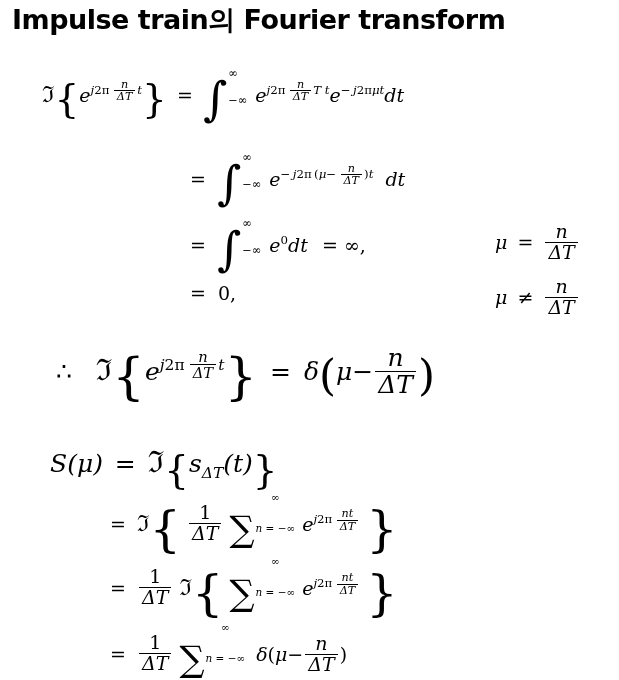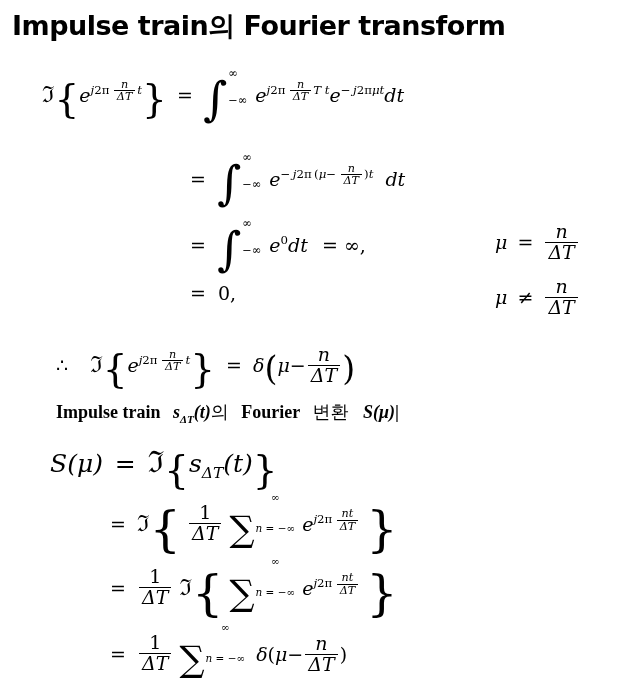--- a/index.html
+++ b/index.html
@@ -16,21 +16,21 @@
     position: relative;
   }
   .slide {
     position: relative;
     width: 619px;
     height: 680px;
   }
   .title {
     position: absolute;
     left: 12px;
-    top: 8px;
+    top: 2px;
     font-family: "DejaVu Sans", sans-serif;
     font-size: 27px;
     font-weight: bold;
     letter-spacing: -0.5px;
     white-space: nowrap;
   }
   .math {
     font-family: "DejaVu Serif", serif;
     color: #000;
   }
@@ -160,34 +160,27 @@
     <span>=</span>
     <span style="margin-left:6px;">0,</span>
   </div>
 
   <div class="blk math" style="left:495px; top:277px; font-size:19px;">
     <span class="it">μ</span>
     <span style="margin:0 4px;">≠</span>
     <span class="frac"><span class="num it">n</span><span class="den it">ΔT</span></span>
   </div>
 
-  <div class="blk math" style="left:56px; top:345px; font-size:19px;">
+  <div class="blk math" style="left:56px; top:345px; font-size:25px;">
     <span style="margin-right:16px;">∴</span>
     <span class="script-f">ℑ</span><span class="brace">{</span><span class="it">e</span><span class="sup"><span class="it">j</span>2π <span class="frac" style="font-size:0.95em;"><span class="num it">n</span><span class="den it">ΔT</span></span><span class="it">t</span></span><span class="brace">}</span>
     <span style="margin:0 5px;">=</span>
     <span class="it">δ</span><span class="paren">(</span><span class="it">μ</span>−<span class="frac"><span class="num it">n</span><span class="den it">ΔT</span></span><span class="paren">)</span>
   </div>
 
-  <div class="blk" style="left:56px; top:400px; font-size:18px; font-family:'Liberation Serif', serif; font-weight:bold;">
-    <span>Impulse train</span>
-    <span style="margin-left:8px;" class="it">s</span><span class="sub it">ΔT</span><span class="it">(t)</span><span class="korean" style="font-weight:normal;">의</span>
-    <span style="margin-left:8px;">Fourier</span>
-    <span class="korean" style="margin-left:8px; font-weight:normal;">변환</span>
-    <span style="margin-left:10px;" class="it">S(μ)</span><span>|</span>
-  </div>
 
   <div class="blk math" style="left:50px; top:440px; font-size:25px;">
     <span class="it">S(μ)</span>
     <span style="margin:0 4px;">=</span>
     <span class="script-f">ℑ</span><span class="brace" style="font-size:1.55em;">{</span><span class="it">s</span><span class="sub it">ΔT</span><span class="it">(t)</span><span class="brace" style="font-size:1.55em;">}</span>
   </div>
 
   <div class="blk math" style="left:110px; top:492px; font-size:19px;">
     <span style="margin-right:5px;">=</span>
     <span class="script-f">ℑ</span><span class="brace" style="font-size:2.6em; line-height:0.45; vertical-align:-0.30em;">{</span>

